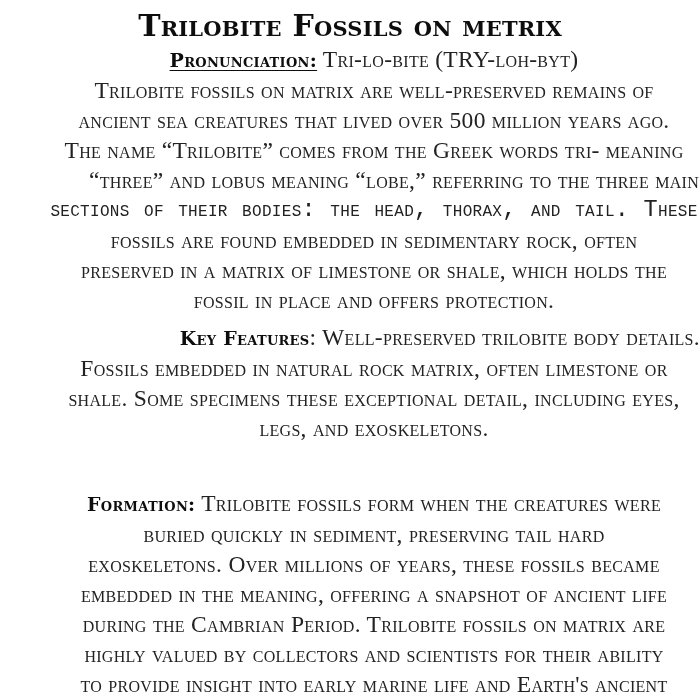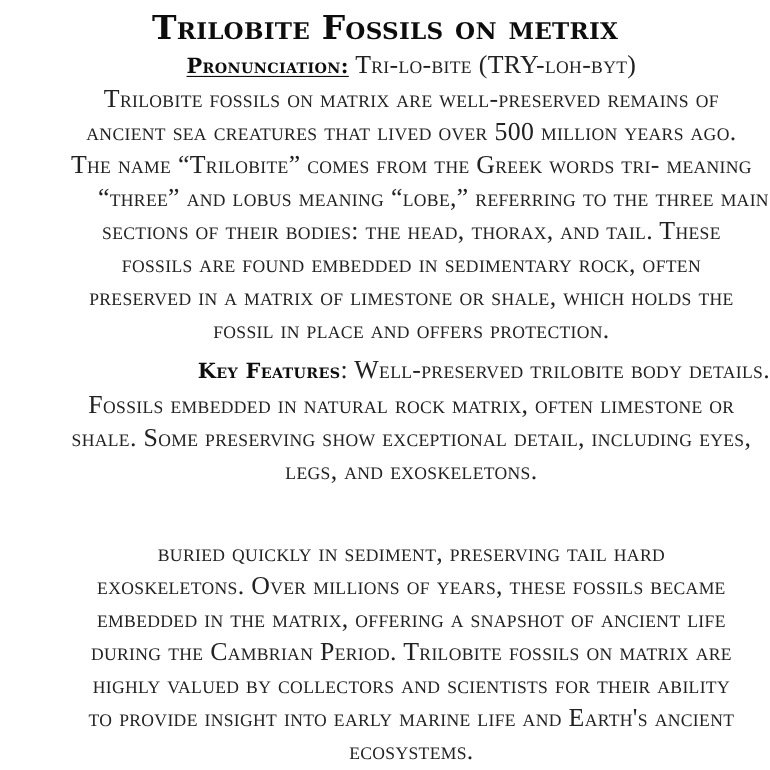--- a/index.html
+++ b/index.html
@@ -72,38 +72,41 @@
   <div class="title">Trilobite Fossils on metrix</div>
 
   <div class="block" id="intro">
     <span class="line" style="display: block;">
       <span class="label underline">Pronunciation:</span><span> Tri-lo-bite (TRY-loh-byt)</span>
     </span>
     <span class="line" style="display: block;">Trilobite fossils on matrix are well-preserved remains of</span>
     <span class="line" style="display: block;">ancient sea creatures that lived over 500 million years ago.</span>
     <span class="line" style="display: block;">The name “Trilobite” comes from the Greek words tri- meaning</span>
     <span class="line" style="display: block; padding-left: 40px;">“three” and lobus meaning “lobe,” referring to the three main</span>
-    <span class="line" style="display: block;">sections of their bodies: the head, thorax, and tail. These</span>
+    <span class="line" style="display: block; font-family: Liberation Mono, monospace;">sections of their bodies: the head, thorax, and tail. These</span>
     <span class="line" style="display: block;">fossils are found embedded in sedimentary rock, often</span>
     <span class="line" style="display: block;">preserved in a matrix of limestone or shale, which holds the</span>
     <span class="line" style="display: block;">fossil in place and offers protection.</span>
   </div>
 
   <div class="block" id="features">
     <span class="line" style="display: block; text-align: right;">
       <span class="label">Key Features</span><span>: Well-preserved trilobite body details.</span>
     </span>
     <span class="line" style="display: block;">Fossils embedded in natural rock matrix, often limestone or</span>
-    <span class="line" style="display: block;">shale. Some preserving show exceptional detail, including eyes,</span>
+    <span class="line" style="display: block;">shale. Some specimens these exceptional detail, including eyes,</span>
     <span class="line" style="display: block;">legs, and exoskeletons.</span>
   </div>
 
   <div class="block" id="formation">
+    <span class="line" style="display: block;">
+      <span class="label">Formation:</span><span> Trilobite fossils form when the creatures were</span>
+    </span>
     <span class="line" style="display: block;">buried quickly in sediment, preserving tail hard</span>
     <span class="line" style="display: block;">exoskeletons. Over millions of years, these fossils became</span>
-    <span class="line" style="display: block;">embedded in the matrix, offering a snapshot of ancient life</span>
+    <span class="line" style="display: block;">embedded in the meaning, offering a snapshot of ancient life</span>
     <span class="line" style="display: block;">during the Cambrian Period. Trilobite fossils on matrix are</span>
     <span class="line" style="display: block;">highly valued by collectors and scientists for their ability</span>
     <span class="line" style="display: block;">to provide insight into early marine life and Earth's ancient</span>
     <span class="line" style="display: block;">ecosystems.</span>
   </div>
 
 </div>
 
 </body></html>

